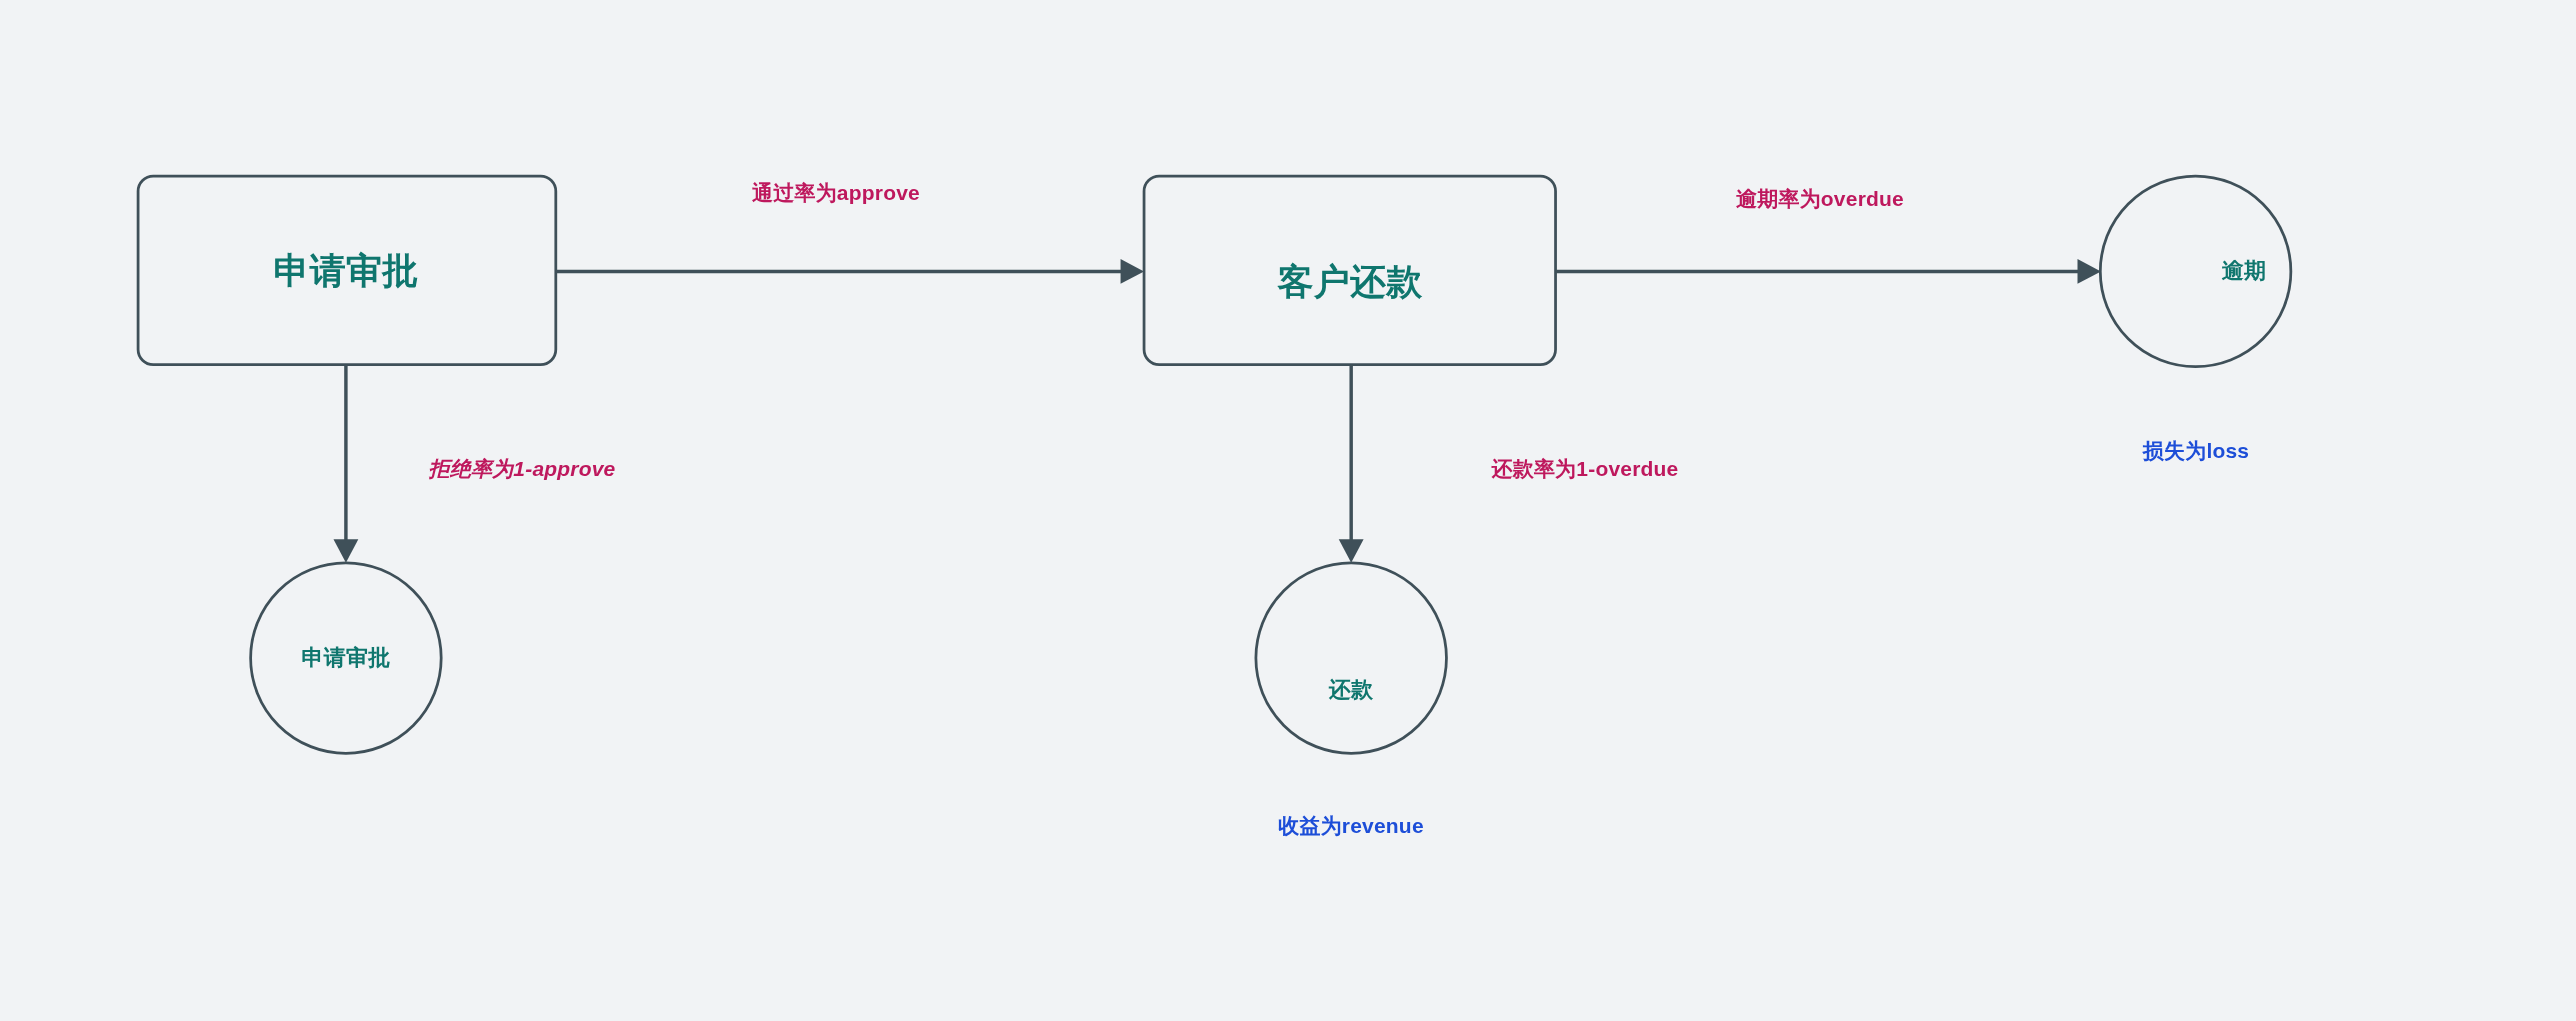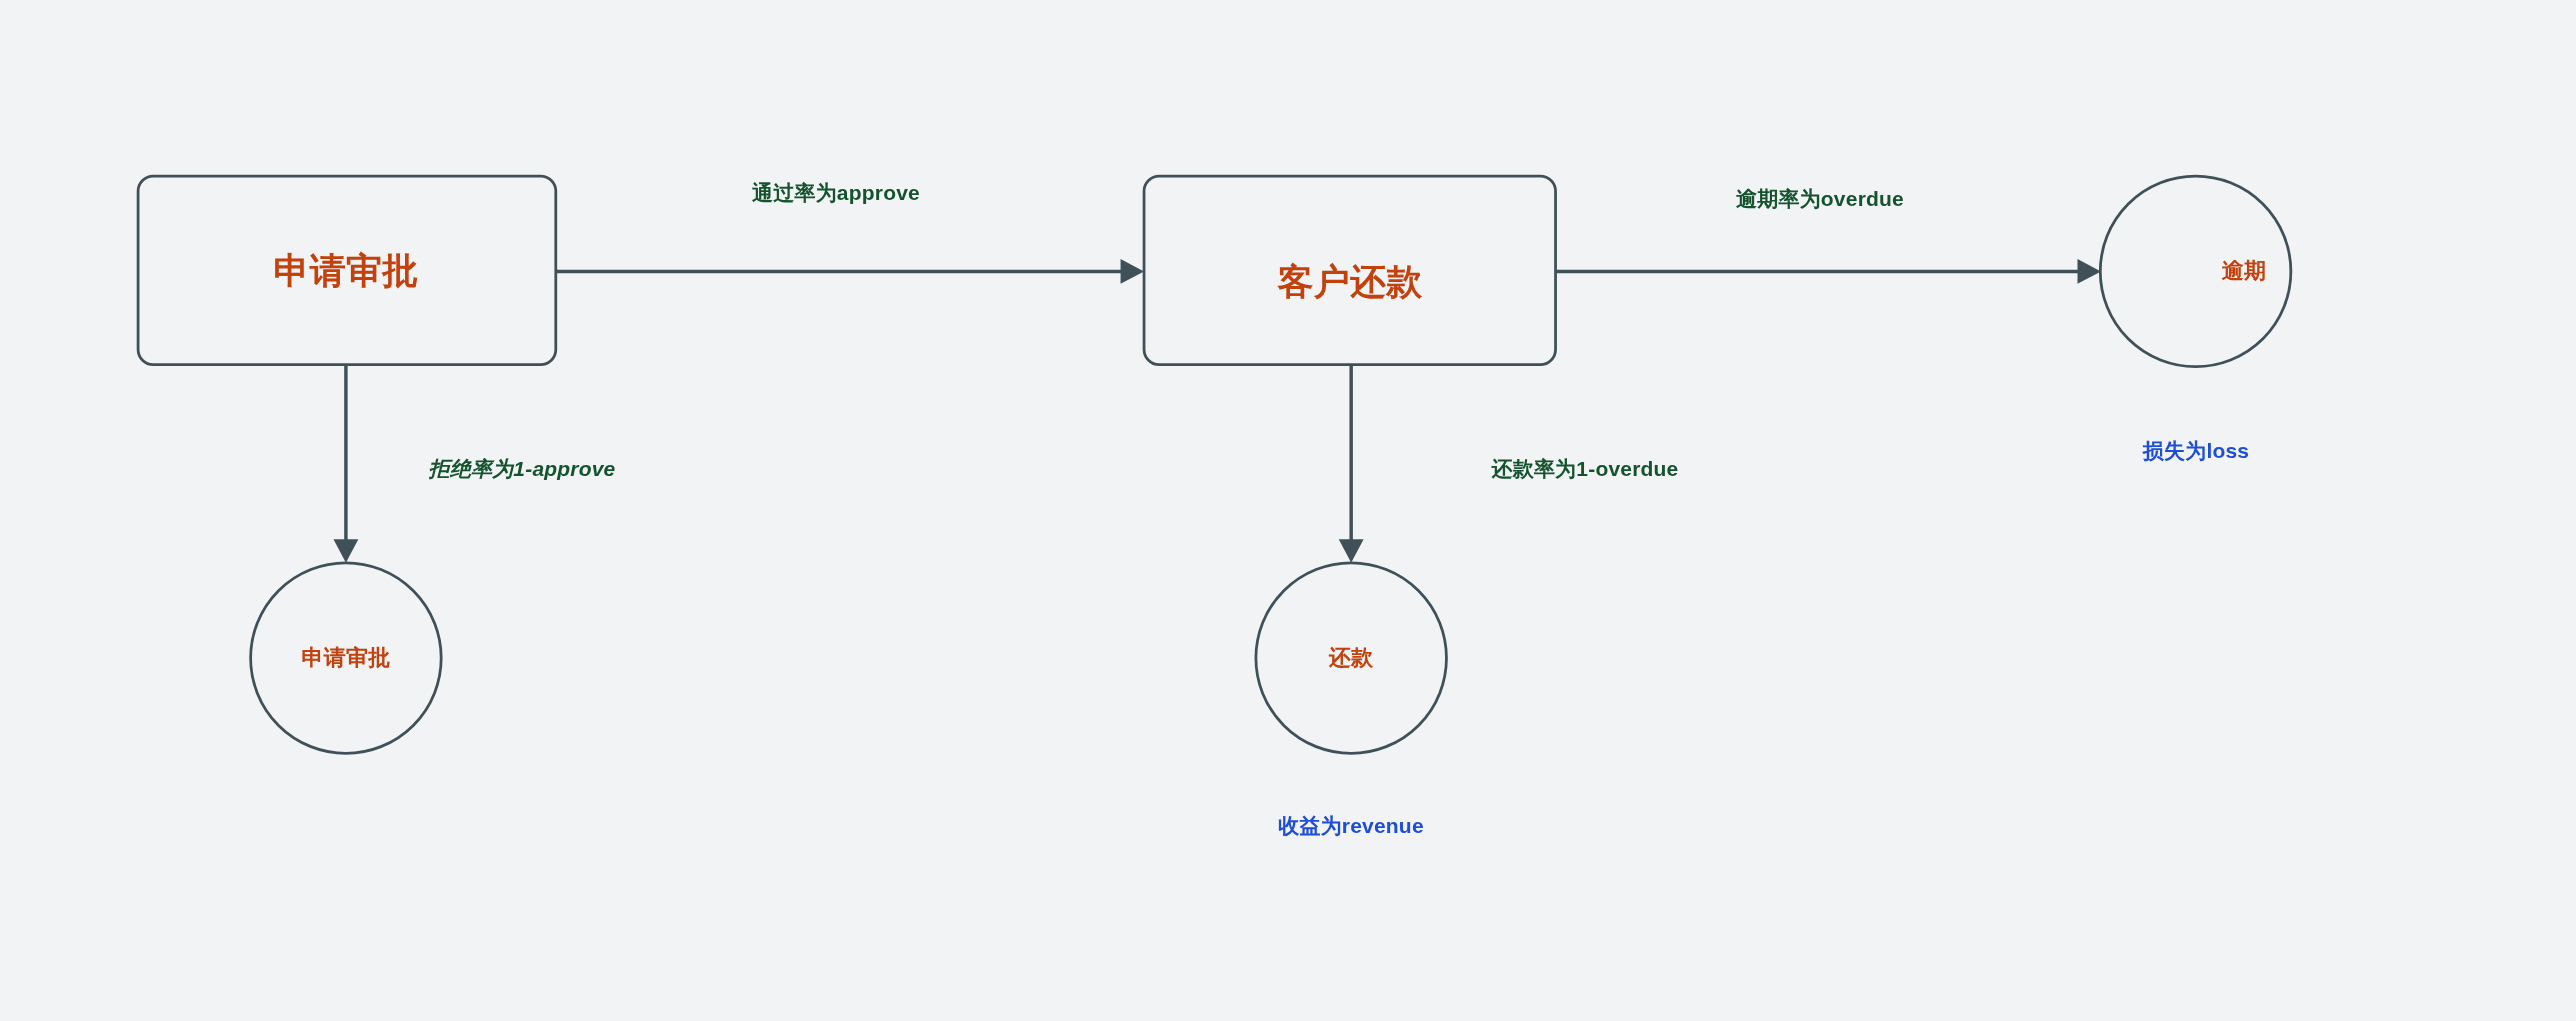--- a/index.html
+++ b/index.html
@@ -40,36 +40,36 @@
     stroke: #3f5059;
     stroke-width: 5;
     fill: none;
   }
   .arrow-head {
     fill: #3f5059;
     stroke: none;
   }
   .node-label {
     position: absolute;
-    color: #c2410c;
+    color: #0f766e;
     font-weight: bold;
     text-align: center;
     white-space: nowrap;
     transform: translate(-50%, -50%);
     letter-spacing: 0.3px;
   }
   .label-box {
     font-size: 36px;
   }
   .label-circle {
     font-size: 22px;
   }
   .edge-label {
     position: absolute;
-    color: #14532d;
+    color: #be185d;
     font-weight: bold;
     font-size: 21px;
     white-space: nowrap;
     transform: translate(-50%, -50%);
     letter-spacing: 0.2px;
   }
   .outcome-caption {
     position: absolute;
     color: #1d4ed8;
     font-weight: bold;
@@ -111,21 +111,21 @@
   </svg>
 
   <div class="node-label label-box" style="left:346px; top:271px;">申请审批</div>
 
   <div class="node-label label-box" style="left:1350px; top:282px;font-family:Liberation Mono, monospace;">客户还款</div>
 
   <div class="node-label label-circle" style="left:2196px; top:271px;margin-left:48px;">逾期</div>
 
   <div class="node-label label-circle" style="left:346px; top:658px;">申请审批</div>
 
-  <div class="node-label label-circle" style="left:1351px; top:658px;">还款</div>
+  <div class="node-label label-circle" style="left:1351px; top:690px;">还款</div>
 
   <div class="edge-label" style="left:836px; top:193px;">通过率为approve</div>
 
   <div class="edge-label" style="left:522px; top:469px;font-style:italic;">拒绝率为1-approve</div>
 
   <div class="edge-label" style="left:1820px; top:199px;">逾期率为overdue</div>
 
   <div class="edge-label" style="left:1585px; top:469px;text-align:center;">还款率为1-overdue</div>
 
   <div class="outcome-caption" style="left:2196px; top:451px;">损失为loss</div>

